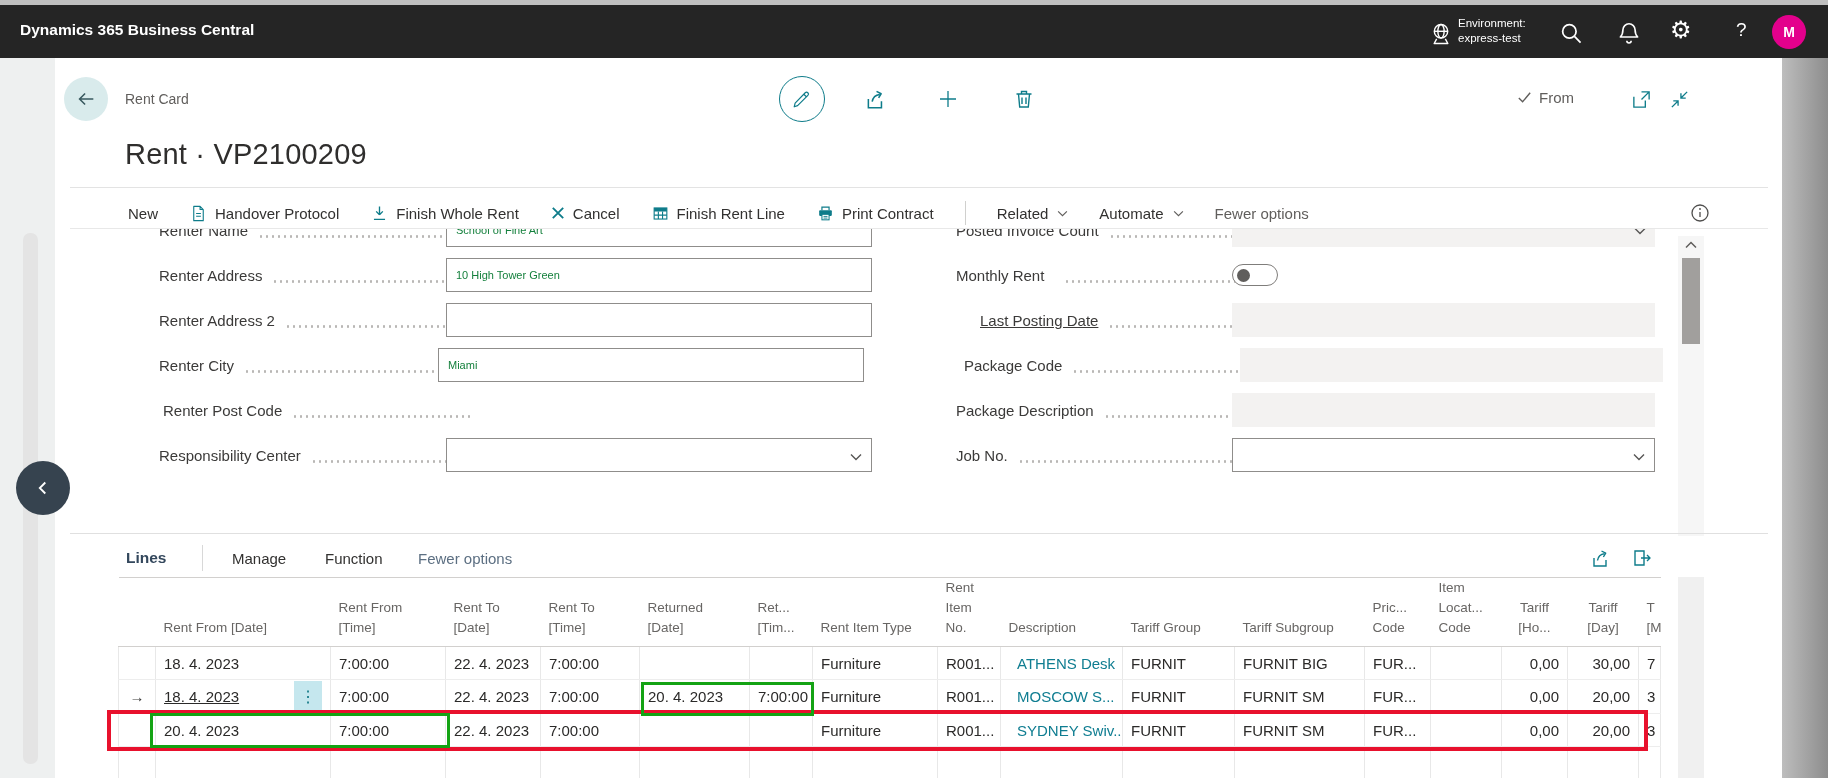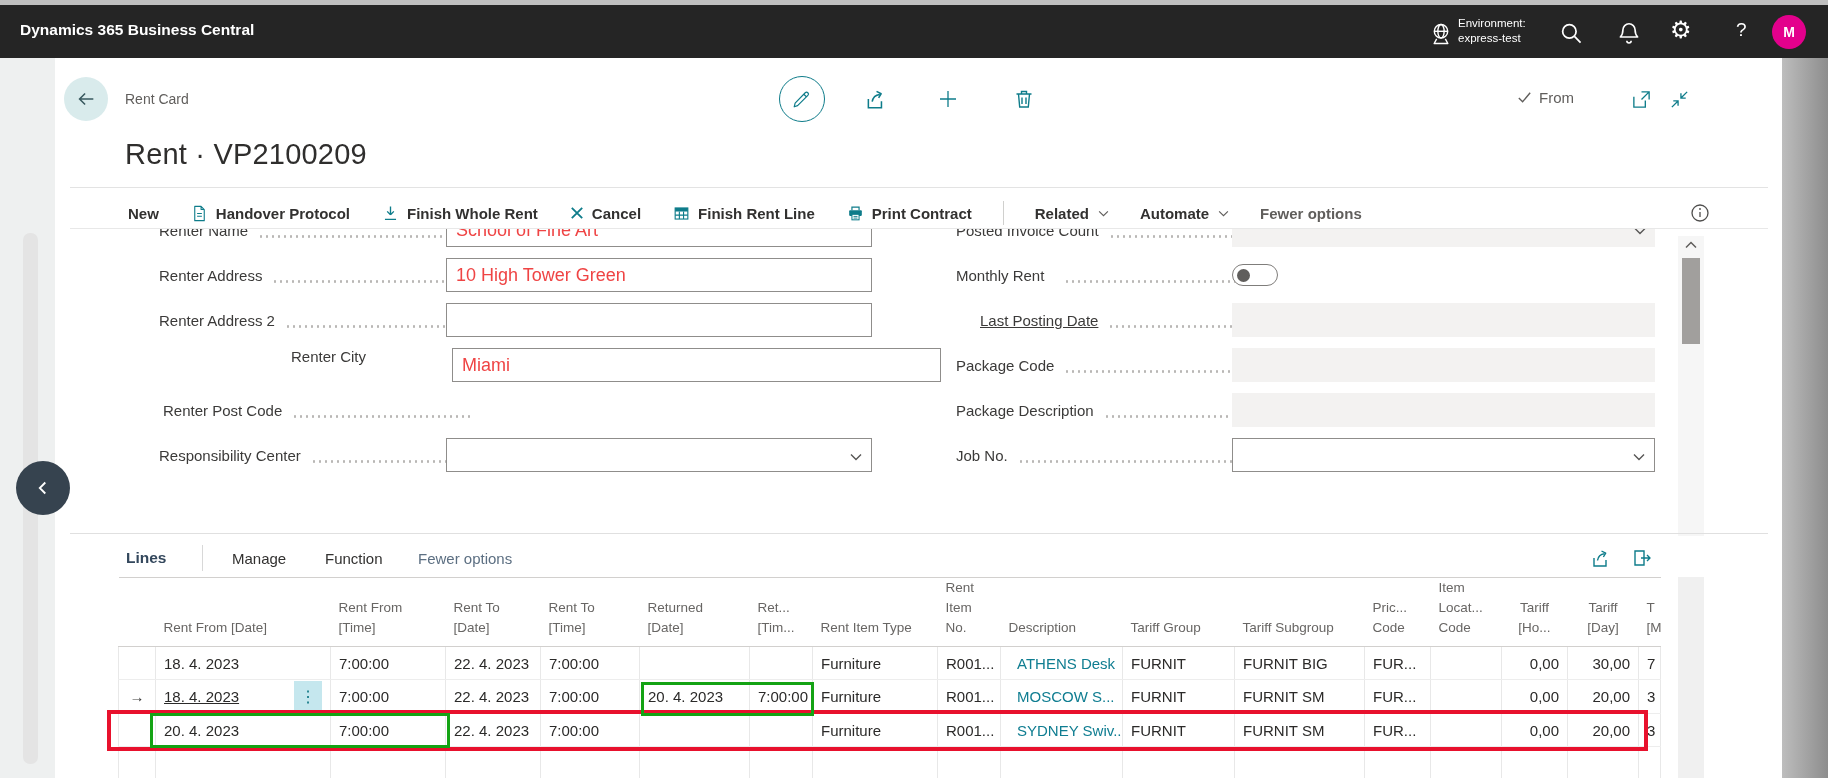--- a/index.html
+++ b/index.html
@@ -29,34 +29,34 @@
   
   #back-circle { left:64px; top:77px; width:44px; height:44px; border-radius:50%; background:#d9ebec; display:flex; align-items:center; justify-content:center; }
   #page-caption { left:125px; top:91px; font-size:14px; color:#605e5c; }
   #page-title { left:125px; top:126px; font-size:29px; font-weight:300; color:#2f2e2d; letter-spacing:0.2px;margin-top:12px; }
   .hdr-ic { top:87px; width:24px; height:24px; }
   #edit-circle { left:779px; top:76px; width:46px; height:46px; border:1.4px solid #0e7c8a; border-radius:50%; display:flex; align-items:center; justify-content:center; }
   #saved-wrap { left:1516px; top:89px; display:flex; align-items:center; gap:6px; font-size:15px; color:#605e5c; }
 
   
   #ribbon-top-line { left:70px; top:187px; width:1698px; height:1px; background:#e3e3e3; }
-  #ribbon { left:0px; top:190px; width:1690px; height:46px; display:flex; align-items:center; padding-left:128px; gap:31px;font-weight:bold; }
+  #ribbon { left:0px; top:190px; width:1690px; height:46px; display:flex; align-items:center; padding-left:128px; gap:31px; }
   .ritem { display:flex; align-items:center; gap:7px; font-size:15px; color:#323130; white-space:nowrap; cursor:pointer; }
   .rcaret { margin-left:2px; }
   .vdiv { width:1px; height:24px; background:#d0d0ce; }
   .dim { color:#605e5c; }
   #ribbon-info { left:1690px; top:203px; width:20px; height:20px; }
   #ribbon-bottom-line { left:70px; top:228px; width:1698px; height:1px; background:#e8e8e8; }
 
   
   .frow { position:absolute; height:34px; }
   .flabel { position:absolute; display:flex; height:34px; align-items:center; font-size:15px; color:#3b3a39;margin-left:34px; }
   .fdots { flex:1; margin-left:10px; margin-right:10px; height:3px; align-self:center; margin-top:12px;
            background-image:radial-gradient(circle,#b9b7b5 1.1px,transparent 1.2px); background-size:6px 3px; background-repeat:repeat-x; }
-  .finput { position:absolute; height:34px; border:1px solid #8f8d8b; background:#fff; display:flex; align-items:center; padding:0 9px; font-size:18px; color:#ef4444; }
+  .finput { position:absolute; height:34px; border:1px solid #8f8d8b; background:#fff; display:flex; align-items:center; padding:0 9px; font-size:11px; color:#15803d; }
   .fdisabled { position:absolute; height:34px; background:#f3f2f1; border:none; display:flex; align-items:center; padding:0 9px; font-size:15px; color:#5a5a58; }
   .chev { position:absolute; right:9px; top:14px; }
   .clipwrap { position:absolute; overflow:hidden; }
   .toggle { position:absolute; width:46px; height:22px; border:1px solid #7f7d7b; border-radius:11px; background:#fff; }
   .toggle .knob { position:absolute; left:4px; top:3.5px; width:13px; height:13px; border-radius:50%; background:#605e5c; }
 
   
   #form-sb-track { left:1678px; top:236px; width:26px; height:300px; background:#f6f6f6; }
   #form-sb-thumb { left:1682px; top:258px; width:18px; height:86px; background:#a19f9d; }
   #form-sb-up { left:1684px; top:240px; }
@@ -256,25 +256,25 @@
     <div class="frow" style="left: 0px; top: 303px; width: 1700px;">
       <div class="flabel" style="left: 125px; width: 321px;">
         <span>Renter Address 2</span>
         <span class="fdots"></span>
       </div>
       <div class="finput" style="left: 446px; width: 426px; top: 0px;">
         <span></span>
       </div>
     </div>
     <div class="frow" style="left: 0px; top: 348px; width: 1700px;">
-      <div class="flabel" style="left: 134px; width: 321px; flex-direction: column;">
+      <div class="flabel" style="left: 125px; width: 321px;">
         <span>Renter City</span>
         <span class="fdots"></span>
       </div>
-      <div class="finput" style="left: 452px; width: 489px; top: 0px; text-align: right;">
+      <div class="finput" style="left: 438px; width: 426px; top: 0px; text-align: right;">
         <span>Miami</span>
       </div>
     </div>
     <div class="frow" style="left: 4px; top: 393px; width: 1700px;">
       <div class="flabel" style="left: 125px; width: 321px;">
         <span>Renter Post Code</span>
         <span class="fdots"></span>
       </div>
     </div>
     <div class="frow" style="left: 0px; top: 438px; width: 1700px;">
@@ -314,21 +314,21 @@
     </div>
     <div class="frow" style="left: 0px; top: 303px; width: 1700px;">
       <div class="flabel" style="left: 946px; width: 310px; text-decoration: underline;">
         <span>Last Posting Date</span>
         <span class="fdots"></span>
       </div>
       <div class="fdisabled" style="left: 1232px; width: 423px; top: 0px;">
         <span></span>
       </div>
     </div>
-    <div class="frow" style="left: 0px; top: 348px; width: 1700px;">
+    <div class="frow" style="left: 8px; top: 348px; width: 1700px;">
       <div class="flabel" style="left: 922px; width: 310px;">
         <span>Package Code</span>
         <span class="fdots"></span>
       </div>
       <div class="fdisabled" style="left: 1232px; width: 423px; top: 0px;">
         <span></span>
       </div>
     </div>
     <div class="frow" style="left: 0px; top: 393px; width: 1700px;">
       <div class="flabel" style="left: 922px; width: 310px;">

